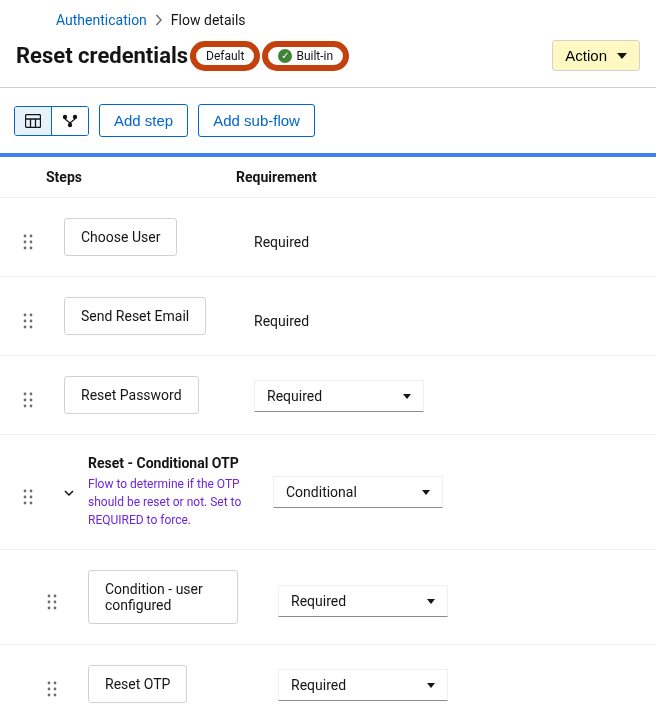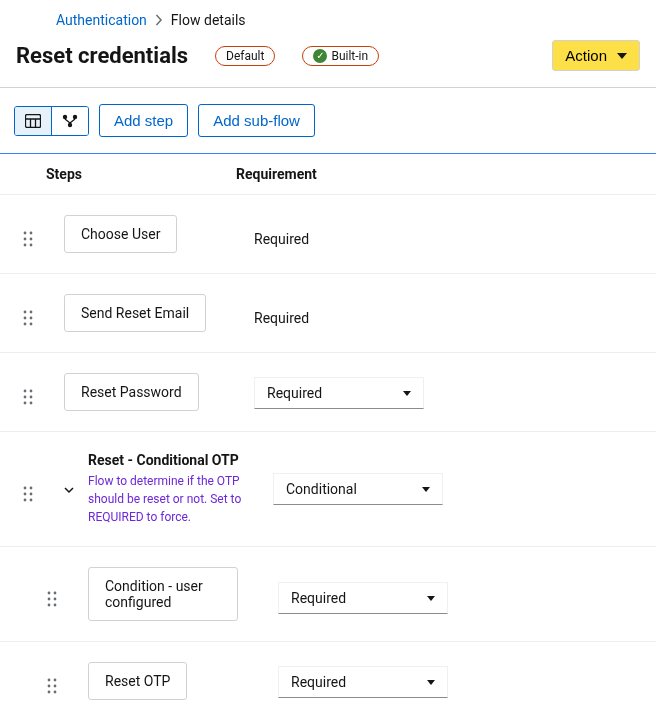--- a/index.html
+++ b/index.html
@@ -22,45 +22,45 @@
     .breadcrumb .sep { color: #6a6e73; font-size: 12px; }
     .breadcrumb .current { color: #151515; }
 
     .header {
       display: flex;
       align-items: center;
       justify-content: space-between;
       padding: 4px 16px 16px 16px;
       border-bottom: 1px solid #d2d2d2;
     }
-    .header-left { display: flex; align-items: center; gap: 27px; }
+    .header-left { display: flex; align-items: center; gap: 2px; }
     .page-title { font-size: 22px; font-weight: 700; }
     .label-pill {
       display: inline-flex;
       align-items: center;
       gap: 4px;
       padding: 2px 10px;
-      border: 1px solid #c2410c;
+      border: 6px solid #c2410c;
       border-radius: 30px;
       font-size: 12px;
       color: #151515;
       background: #fff;
     }
     .label-pill .check {
       width: 14px; height: 14px; border-radius: 50%;
       background: #3e8635; display: inline-flex; align-items: center; justify-content: center;
       color: #fff; font-size: 10px; line-height: 1;
     }
     .action-btn {
       display: inline-flex;
       align-items: center;
       gap: 10px;
       padding: 6px 12px;
       border: 1px solid #d2d2d2;
-      background: #fde047;
+      background: #fef9c3;
       border-radius: 3px;
       font-size: 15px;
       cursor: pointer;
     }
     .caret-down {
       width: 0; height: 0;
       border-left: 5px solid transparent;
       border-right: 5px solid transparent;
       border-top: 6px solid #151515;
       display: inline-block;
@@ -71,21 +71,21 @@
       border-right: 4px solid transparent;
       border-top: 5px solid #151515;
       display: inline-block;
     }
 
     .toolbar {
       padding: 16px 14px;
       display: flex;
       align-items: center;
       gap: 10px;
-      border-bottom: 1px solid #3b82f6;
+      border-bottom: 4px solid #3b82f6;
     }
     .toggle-group {
       display: inline-flex;
       border: 1px solid #06c;
       border-radius: 3px;
       overflow: hidden;
     }
     .toggle-group button {
       border: none;
       padding: 7px 10px;

